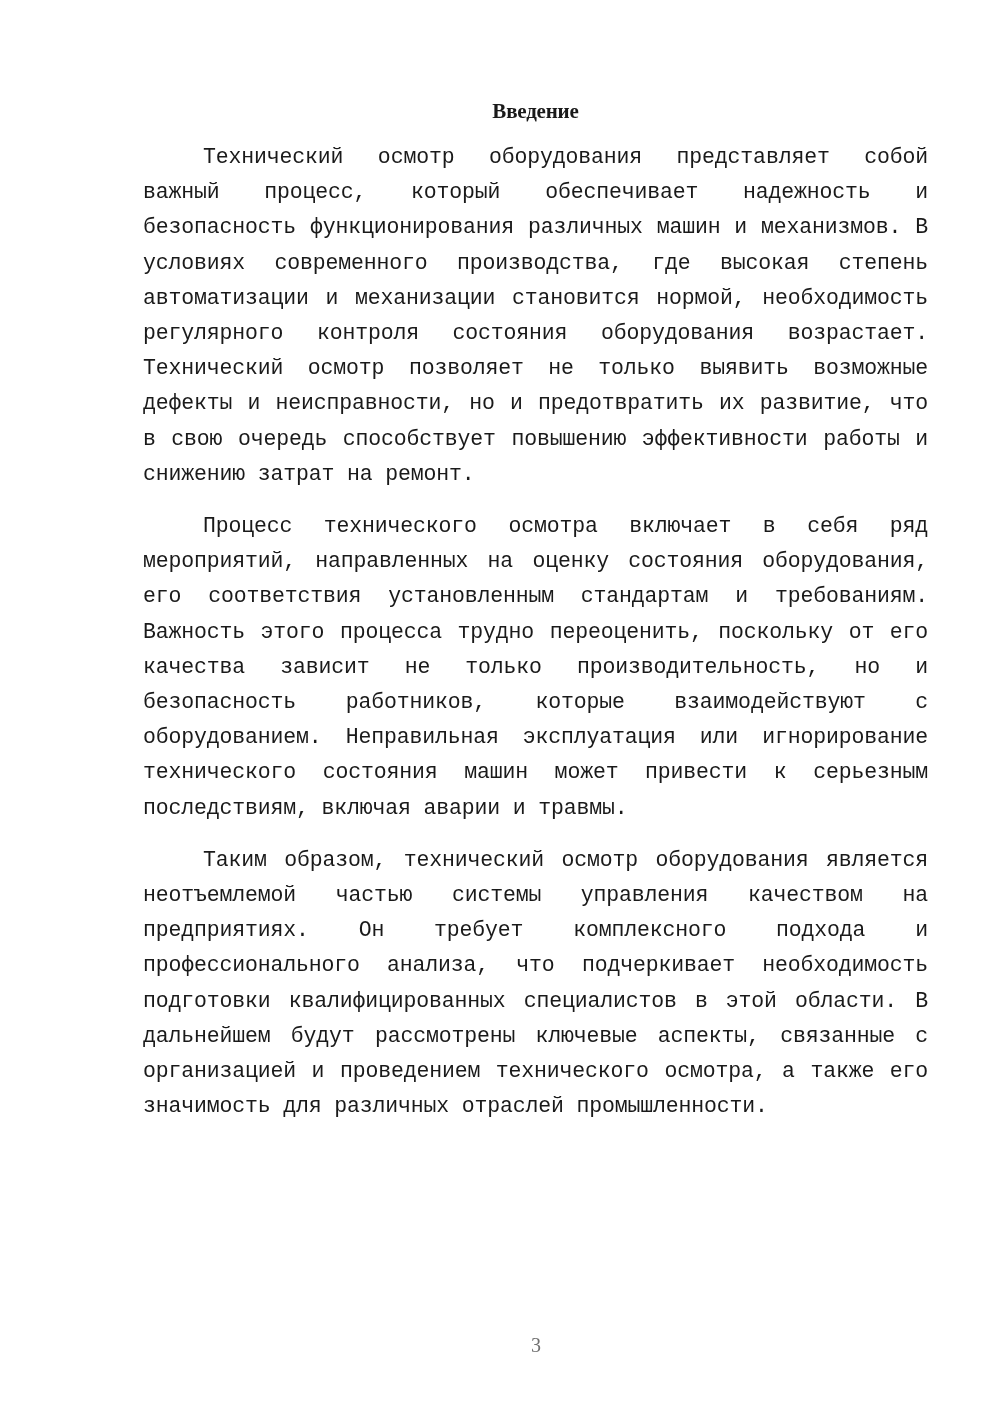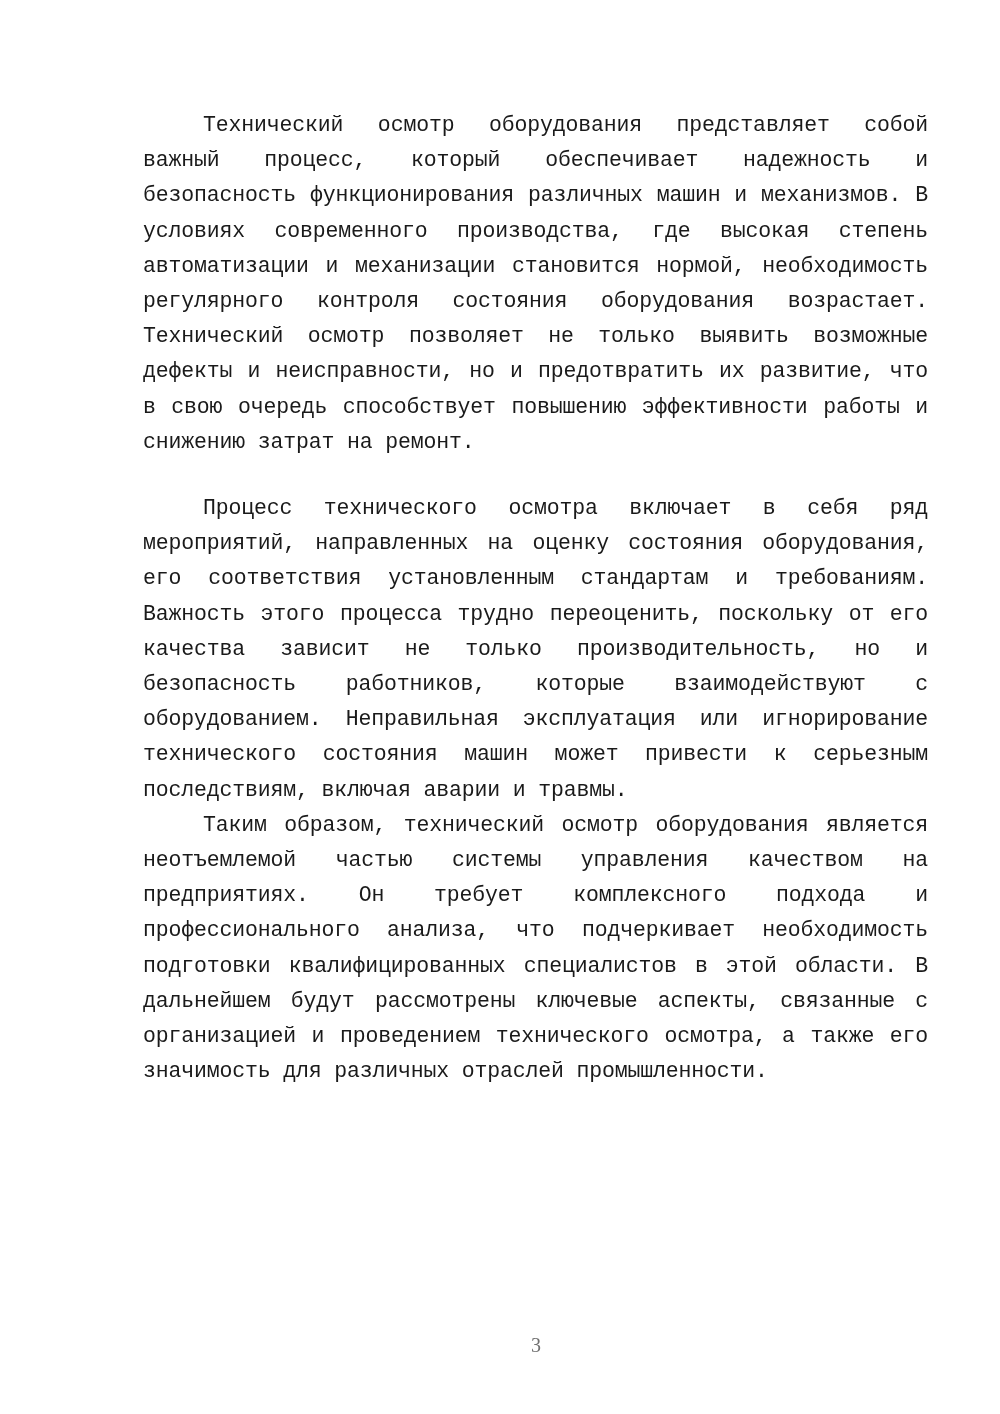--- a/index.html
+++ b/index.html
@@ -43,36 +43,37 @@
       font-size: 21.5px;
       line-height: 35.2px;
       text-align: justify;
       text-indent: 60px;
       margin: 0;
       letter-spacing: -0.15px;
       word-spacing: 0px;
       font-family: Liberation Mono, monospace;
     }
     .p1 { margin-top: 12px; }
-    .p2 { margin-top: 31px; }
-    .p3 { }
+    .p2 { margin-top: 17px; }
+    .p3 { margin-top: 17px; }
     .page-number {
       position: absolute;
       left: 0;
       top: 1333px;
       width: 1072px;
       text-align: center;
       font-size: 20px;
       line-height: 24px;
       color: #707070;
     }
   </style>
 </head>
 <body>
 
 <div class="page">
   <div class="content">
+    <h1 class="title">Введение</h1>
     <p class="para p1">Технический осмотр оборудования представляет собой важный процесс, который обеспечивает надежность и безопасность функционирования различных машин и механизмов. В условиях современного производства, где высокая степень автоматизации и механизации становится нормой, необходимость регулярного контроля состояния оборудования возрастает. Технический осмотр позволяет не только выявить возможные дефекты и неисправности, но и предотвратить их развитие, что в свою очередь способствует повышению эффективности работы и снижению затрат на ремонт.</p>
     <p class="para p2">Процесс технического осмотра включает в себя ряд мероприятий, направленных на оценку состояния оборудования, его соответствия установленным стандартам и требованиям. Важность этого процесса трудно переоценить, поскольку от его качества зависит не только производительность, но и безопасность работников, которые взаимодействуют с оборудованием. Неправильная эксплуатация или игнорирование технического состояния машин может привести к серьезным последствиям, включая аварии и травмы.</p>
     <p class="para p3">Таким образом, технический осмотр оборудования является неотъемлемой частью системы управления качеством на предприятиях. Он требует комплексного подхода и профессионального анализа, что подчеркивает необходимость подготовки квалифицированных специалистов в этой области. В дальнейшем будут рассмотрены ключевые аспекты, связанные с организацией и проведением технического осмотра, а также его значимость для различных отраслей промышленности.</p>
   </div>
   <div class="page-number">3</div>
 </div>
 
 </body></html>

